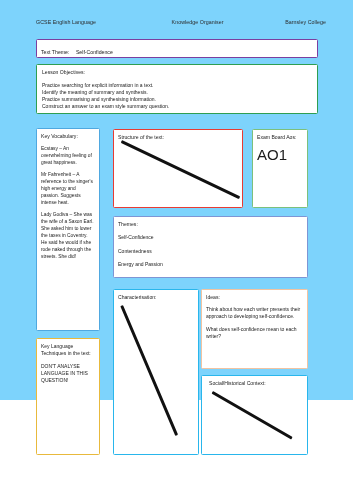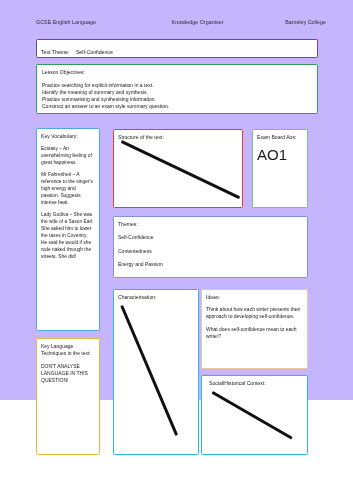--- a/index.html
+++ b/index.html
@@ -13,21 +13,21 @@
     position: relative;
     font-family: "Liberation Sans", sans-serif;
     color: #1a1a1a;
     overflow: hidden;
   }
   .page {
     position: absolute;
     left: 0; top: 0;
     width: 353px;
     height: 400px;
-    background: #c4b5fd;
+    background: #7dd3fc;
   }
   
   .header {
     position: absolute;
     left: 36px;
     top: 15px;
     width: 290px;
     height: 14px;
     display: flex;
     justify-content: space-between;

